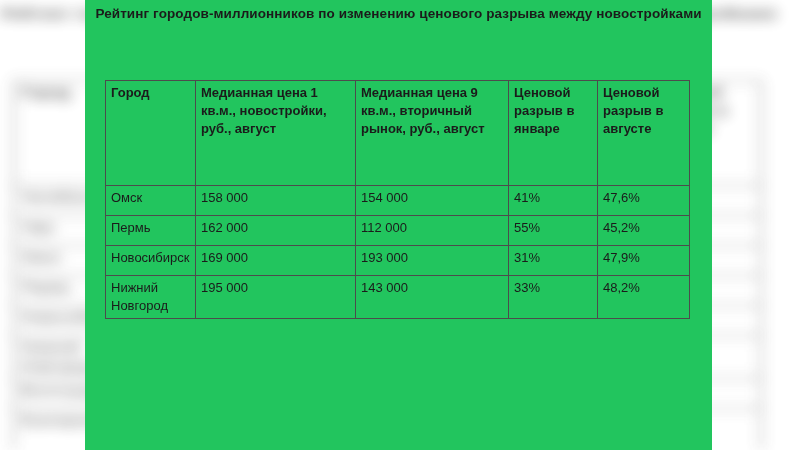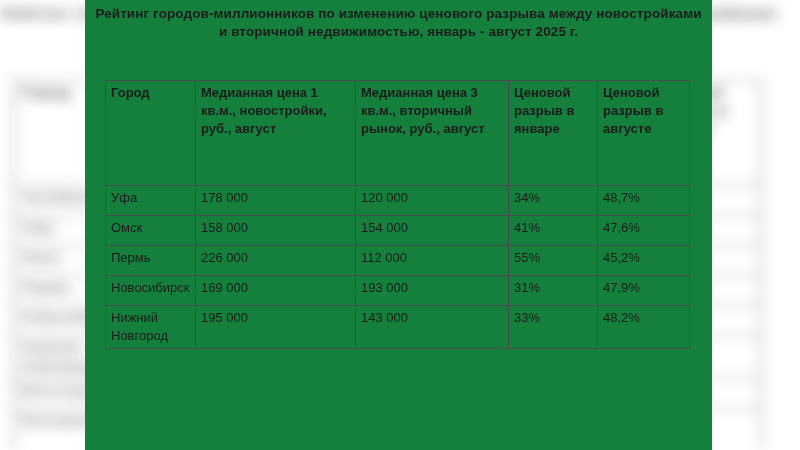--- a/index.html
+++ b/index.html
@@ -28,21 +28,21 @@
     transform-origin: 313px 0px;
     background: transparent;
   }
   
   .panel {
     position: absolute;
     left: 85px;
     top: 0;
     width: 627px;
     height: 450px;
-    background: #15803d;
+    background: #22c55e;
     overflow: hidden;
   }
   .title {
     position: absolute;
     top: 5px;
     left: 0;
     width: 100%;
     text-align: center;
     font-weight: bold;
     font-size: 13.5px;
@@ -163,58 +163,50 @@
           </tbody>
     </table>
 
   </div>
     </div>
 
   <div class="panel">
 
     <div class="title">
       <div>Рейтинг городов-миллионников по изменению ценового разрыва между новостройками</div>
-      <div>и вторичной недвижимостью, январь - август 2025 г.</div>
     </div>
 
     <table class="data-table">
       <colgroup>
         <col style="width:90px">
         <col style="width:160px">
         <col style="width:153px">
         <col style="width:89px">
         <col style="width:92px">
       </colgroup>
       <thead>
         <tr>
           <th>Город</th>
           <th>Медианная цена 1 кв.м., новостройки, руб., август</th>
-          <th>Медианная цена 3 кв.м., вторичный рынок, руб., август</th>
+          <th>Медианная цена 9 кв.м., вторичный рынок, руб., август</th>
           <th>Ценовой разрыв в январе</th>
           <th>Ценовой разрыв в августе</th>
         </tr>
       </thead>
       <tbody>
           <tr>
-    <td>Уфа</td>
-    <td>178 000</td>
-    <td>120 000</td>
-    <td>34%</td>
-    <td>48,7%</td>
-  </tr>
-          <tr>
     <td>Омск</td>
     <td>158 000</td>
     <td>154 000</td>
     <td>41%</td>
     <td>47,6%</td>
   </tr>
           <tr>
     <td>Пермь</td>
-    <td>226 000</td>
+    <td>162 000</td>
     <td>112 000</td>
     <td>55%</td>
     <td>45,2%</td>
   </tr>
           <tr>
     <td>Новосибирск</td>
     <td>169 000</td>
     <td>193 000</td>
     <td>31%</td>
     <td>47,9%</td>

